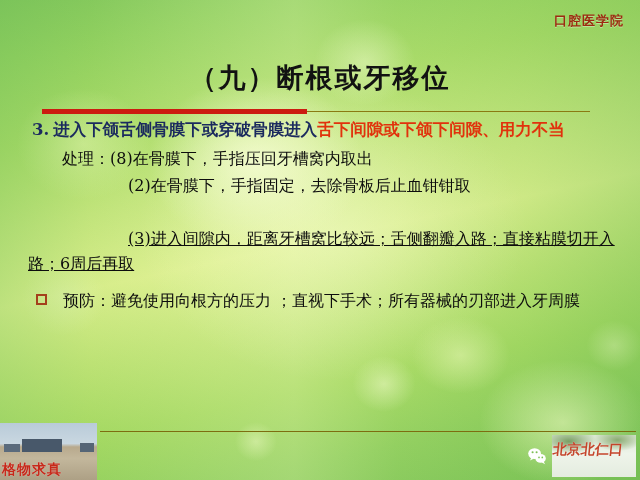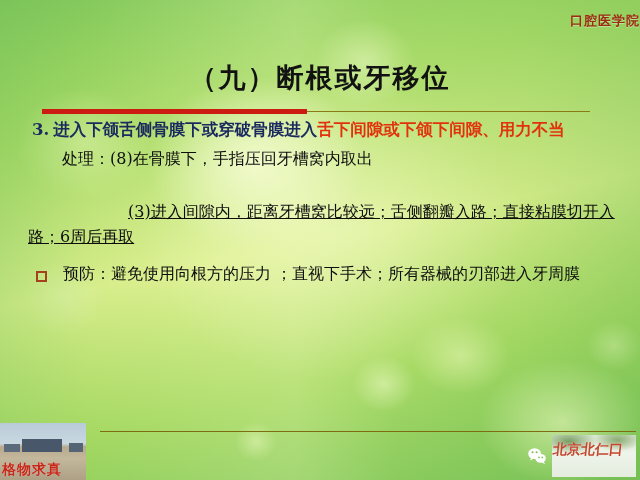--- a/index.html
+++ b/index.html
@@ -61,21 +61,21 @@
     top: 12px;
     font-family: "DejaVu Serif", serif;
     font-weight: bold;
     font-size: 13px;
     letter-spacing: 1px;
     color: #9c2b10;
     text-shadow: 0 1px 0 rgba(255,255,255,0.35);
     z-index: 5;
   }
   #hdr-left  { left: 8px; }
-  #hdr-right { right: 0; }
+  #hdr-right { right: 16px; }
 
   #title {
     position: absolute;
     top: 60px;
     left: 0;
     width: 640px;
     text-align: center;
     font-family: "DejaVu Serif", serif;
     font-weight: bold;
     font-size: 27px;
@@ -136,21 +136,21 @@
     line-height: 25px;
     margin-top: 5px;
     text-indent: 34px;
   }
   .para.hang { text-indent: 34px; }
   .para.sub  { text-indent: 100px; margin-top: 2px; }
   .para.sub2 { text-indent: 100px; margin-top: 28px; text-decoration: underline; }
 
   .lvl2 {
     display: flex;
-    align-items: center;
+    align-items: flex-start;
     font-size: 16px;
     line-height: 25px;
     margin-top: 12px;
   }
   .lvl2 .bullet {
     flex: 0 0 auto;
     width: 11px; height: 11px;
     border: 2px solid #a4411c;
     margin: 6px 16px 0 8px;
     box-sizing: border-box;
@@ -165,21 +165,21 @@
     height: 1px;
     background: #7d6d10;
     z-index: 6;
   }
 
   
   #photo-left {
     position: absolute;
     left: 0;
     bottom: 0;
-    width: 86px;
+    width: 97px;
     height: 57px;
     z-index: 7;
     overflow: hidden;
     background:
       linear-gradient(180deg, #b9cbd8 0%, #c9d7e1 36%, #b8a98d 42%, #c3b79c 62%, #ada085 100%);
   }
   #photo-left .bldg {
     position: absolute;
     left: 22px; top: 16px;
     width: 40px; height: 13px;
@@ -265,20 +265,21 @@
   <div id="body">
 
     <div class="lvl1">
       <span class="num">3.</span>
       <span class="txt"><span>进入下颌舌侧骨膜下或穿破骨膜进入</span><span class="hl">舌下间隙或下颌下间隙、用力不当</span></span>
     </div>
 
 
     <div class="para hang">处理：(8)在骨膜下，手指压回牙槽窝内取出</div>
 
+    <div class="para sub">(2)在骨膜下，手指固定，去除骨板后止血钳钳取</div>
 
     <div class="para sub2">(3)进入间隙内，距离牙槽窝比较远；舌侧翻瓣入路；直接粘膜切开入路；6周后再取</div>
 
     <div class="lvl2">
       <span class="bullet"></span>
       <span class="txt">预防：避免使用向根方的压力 ；直视下手术；所有器械的刃部进入牙周膜</span>
     </div>
 
   </div>
 

